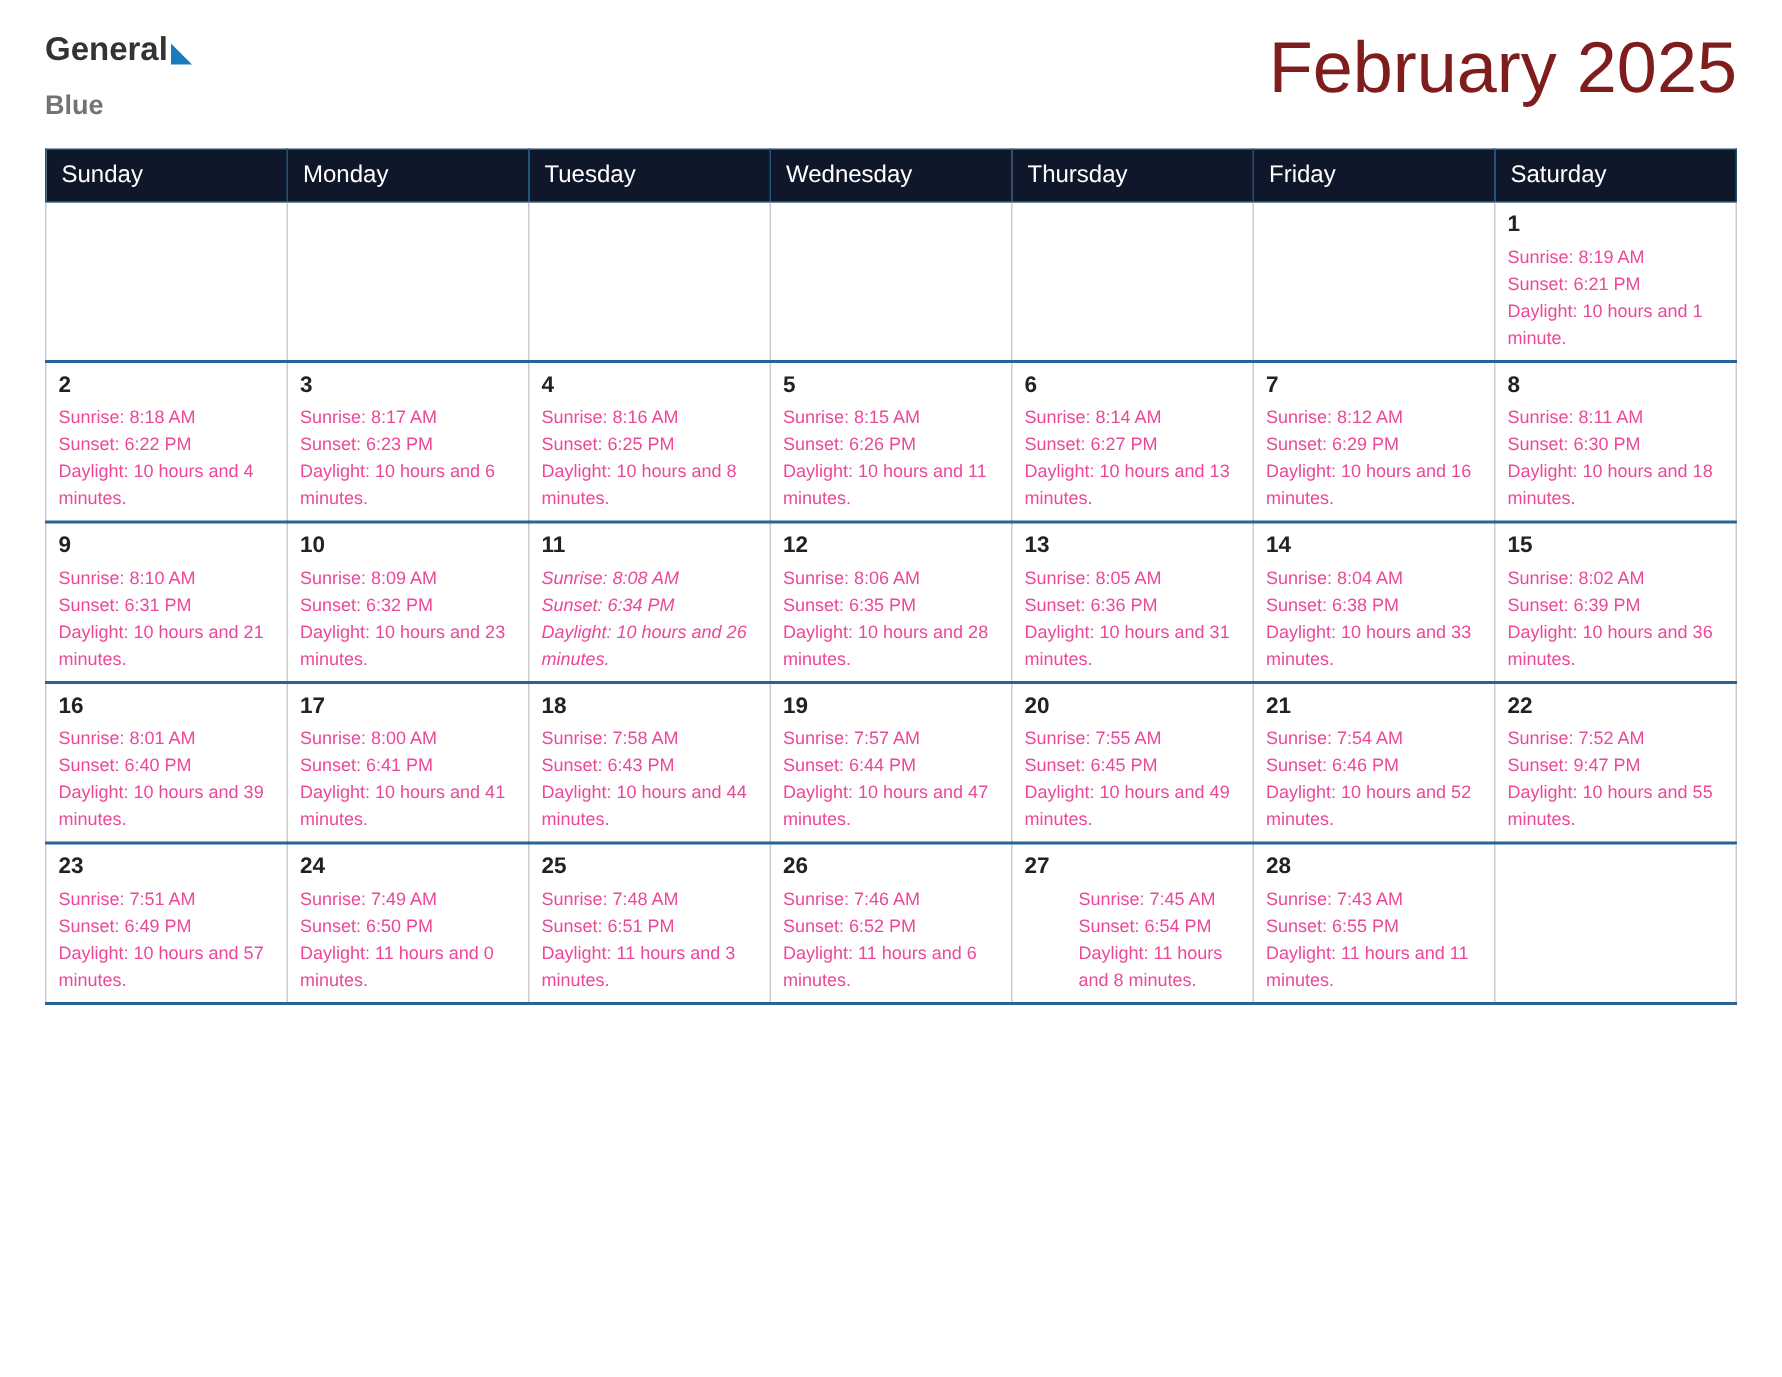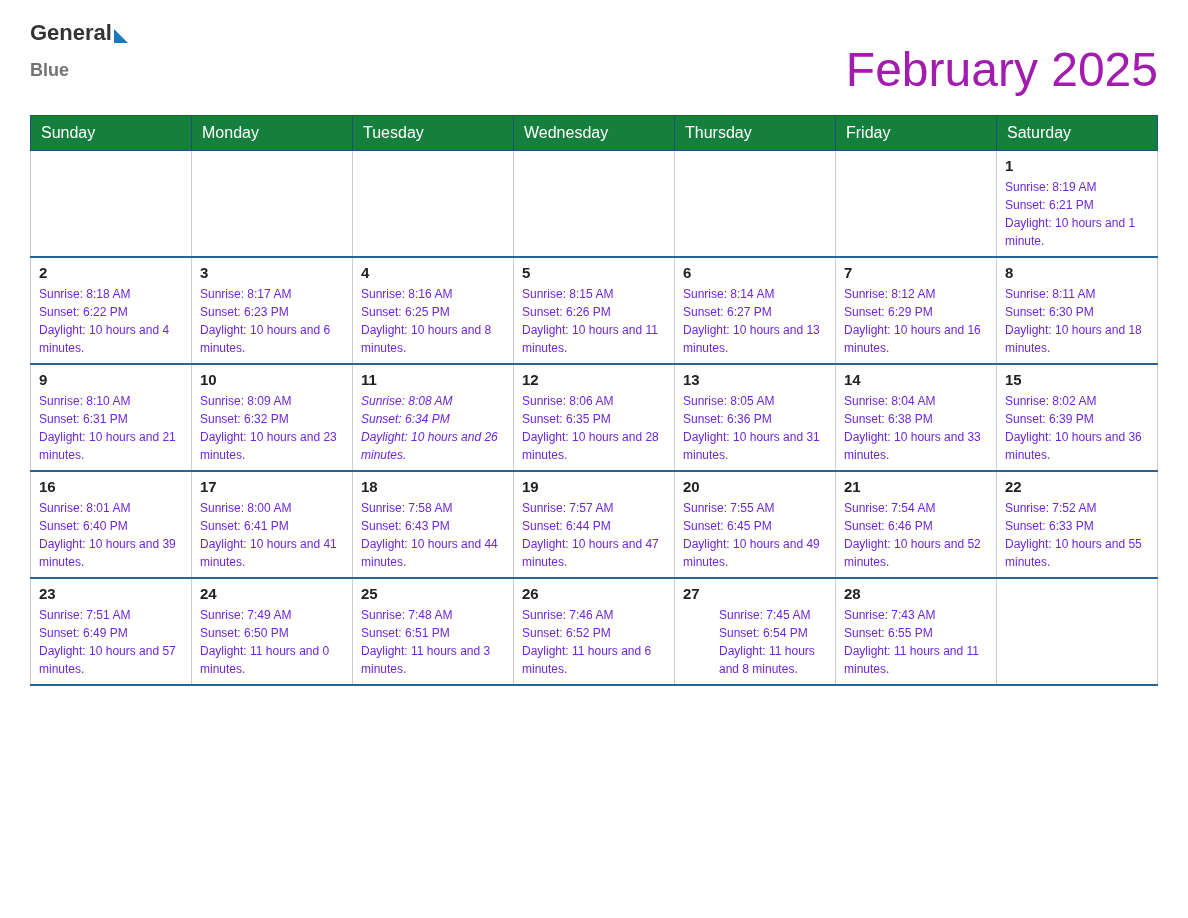--- a/index.html
+++ b/index.html
@@ -46,35 +46,34 @@
       font-weight: bold;
       color: #737373;
       margin-top: -2px;
     }
     .title-block {
       text-align: right;
     }
     .title-main {
       font-size: 48px;
       font-weight: normal;
-      color: #a21caf;
+      color: #7f1d1d;
       line-height: 1.1;
-      margin-top: 24px;
     }
     .title-sub {
       font-size: 20px;
       color: #333;
       margin-top: 4px;
     }
     table {
       width: 100%;
       border-collapse: collapse;
     }
     thead tr th {
-      background-color: #15803d;
+      background-color: #0f172a;
       color: #fff;
       font-size: 16px;
       font-weight: normal;
       padding: 8px 10px;
       text-align: left;
       border: 1px solid #1e5276;
     }
     tbody tr td {
       vertical-align: top;
       border: 1px solid #ccc;
@@ -84,21 +83,21 @@
     }
     .day-number {
       font-size: 15px;
       font-weight: bold;
       color: #222;
       display: block;
       margin-bottom: 4px;
     }
     .day-info {
       font-size: 12px;
-      color: #6d28d9;
+      color: #ec4899;
       line-height: 1.5;
     }
     .empty-cell {
       background: #f9f9f9;
     }
     tbody tr:nth-child(odd) td {
       background: #fff;
     }
     tbody tr {
       border-bottom: 2px solid #2a6496;
@@ -268,21 +267,21 @@
         </td>
         <td>
           <span class="day-number">21</span>
           <div class="day-info" style="white-space: pre-line;">Sunrise: 7:54 AM
 Sunset: 6:46 PM
 Daylight: 10 hours and 52 minutes.</div>
         </td>
         <td>
           <span class="day-number">22</span>
           <div class="day-info" style="white-space: pre-line;">Sunrise: 7:52 AM
-Sunset: 6:33 PM
+Sunset: 9:47 PM
 Daylight: 10 hours and 55 minutes.</div>
         </td>
       </tr>
       <tr>
         <td>
           <span class="day-number">23</span>
           <div class="day-info" style="white-space: pre-line;">Sunrise: 7:51 AM
 Sunset: 6:49 PM
 Daylight: 10 hours and 57 minutes.</div>
         </td>

